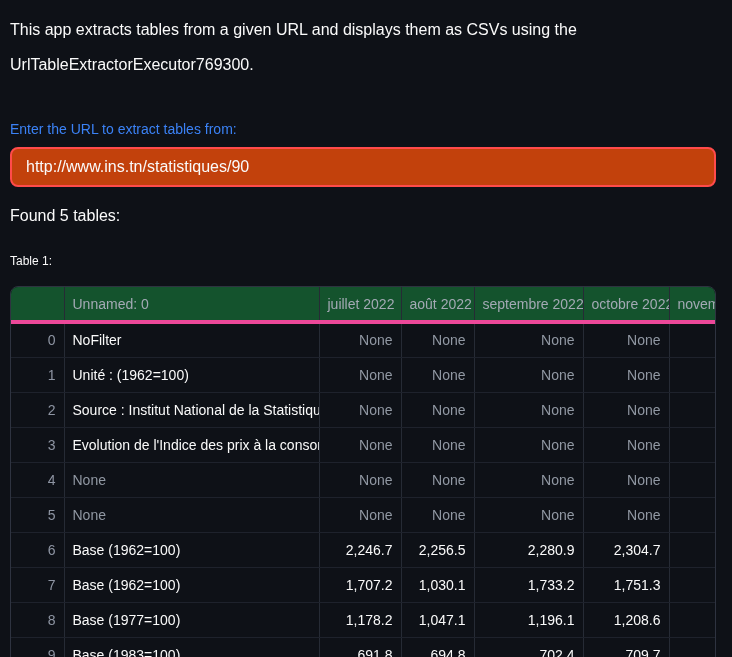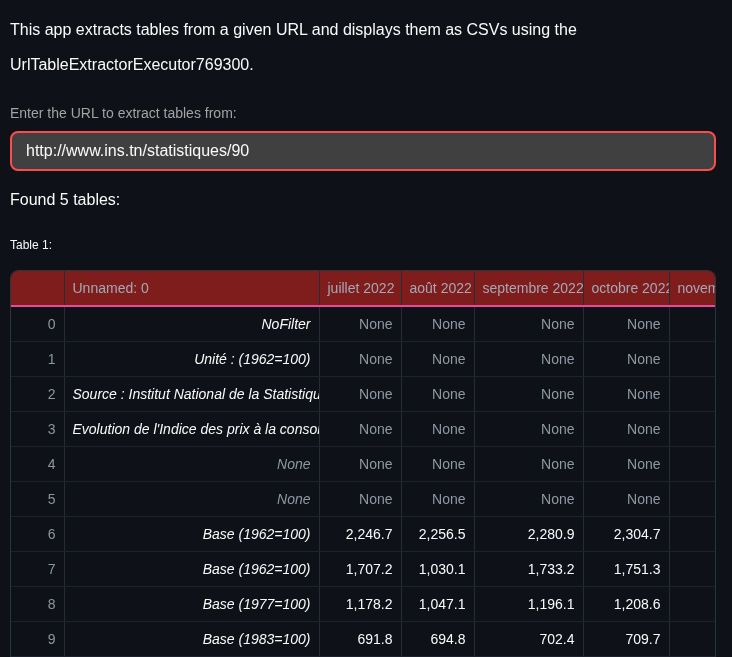--- a/index.html
+++ b/index.html
@@ -15,31 +15,31 @@
 
   .intro {
     margin: 0;
     width: 706px;
     font-size: 16px;
     line-height: 35px;
     color: #fafafa;
   }
   .url-label {
     display: block;
-    margin-top: 21px;
+    margin-top: 37px;
     font-size: 14px;
     line-height: 20px;
-    color: #a3a3a3;
+    color: #3b82f6;
   }
   .url-input {
     display: block;
     margin-top: 8px;
     width: 706px;
     height: 40px;
-    background: #404040;
+    background: #c2410c;
     border: 2px solid #ff4b4b;
     border-radius: 8px;
     outline: none;
     color: #fafafa;
     font-family: "Liberation Sans", "DejaVu Sans", sans-serif;
     font-size: 16px;
     padding: 0 14px;
   }
   .found {
     margin: 17px 0 0 0;
@@ -71,32 +71,32 @@
   .df th, .df td {
     height: 35px;
     padding: 0 8px;
     border-right: 1px solid #262b35;
     border-bottom: 1px solid #1e222c;
     white-space: nowrap;
     overflow: hidden;
     font-weight: 400;
   }
   .df thead th {
-    background: #7f1d1d;
+    background: #14532d;
     color: #a3a9b4;
     text-align: left;
-    border-bottom: 2px solid #ec4899;
+    border-bottom: 4px solid #ec4899;
   }
   .df tbody td { background: #0e1117; color: #fafafa; }
   .df .idx-cell {
     background: #0e1117;
     color: #8e95a3;
     text-align: right;
   }
-  .df .c-label { text-align: right; font-style: italic; }
+  .df .c-label { text-align: left; }
   .df .c-num { text-align: right; }
   .df .muted { color: #9198a3; }
 
   .resize-handle {
     position: absolute;
     right: 1px;
     bottom: 1px;
     width: 9px;
     height: 9px;
     background: #fafafa;

